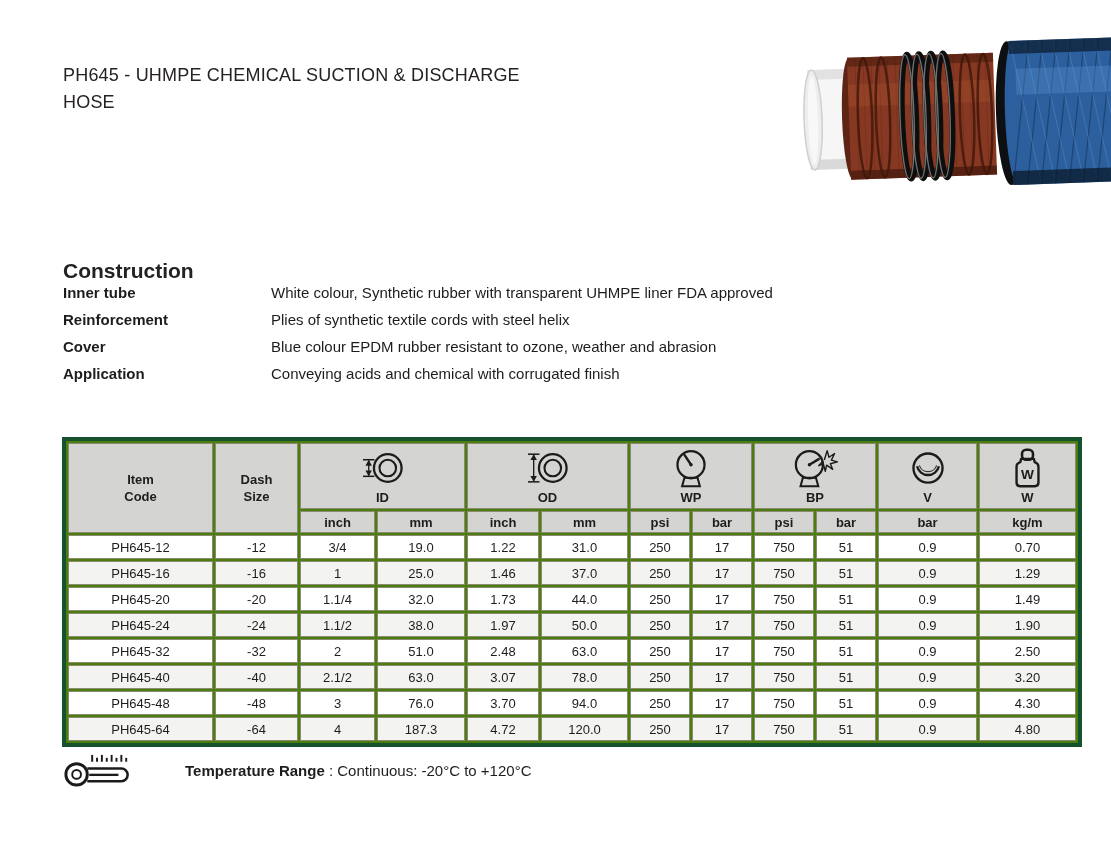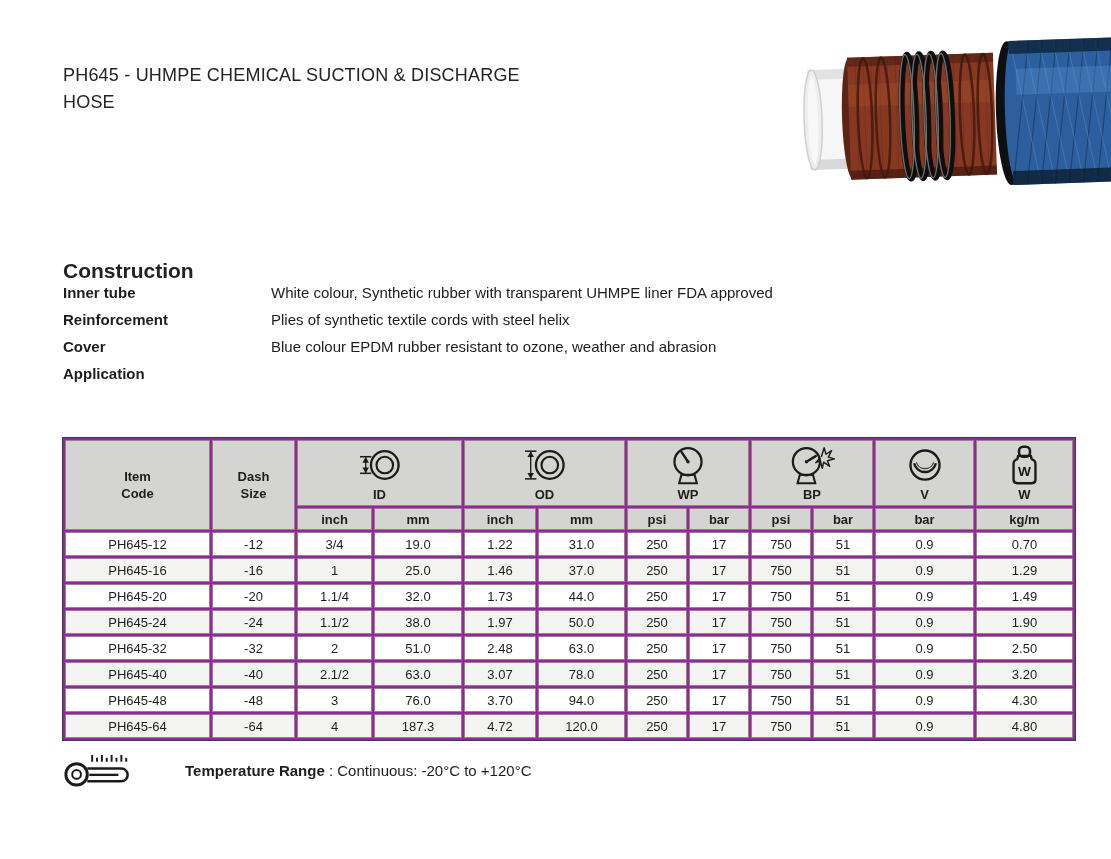--- a/index.html
+++ b/index.html
@@ -7,21 +7,21 @@
        font-family:"Liberation Sans","DejaVu Sans",sans-serif;color:#1d1d1d;}
   .abs{position:absolute;}
   #title{left:63px;top:62px;width:620px;font-size:18px;font-weight:normal;line-height:27px;
          letter-spacing:.2px;color:#262223;white-space:pre-line;}
   #construction-heading{left:63px;top:215px;font-size:21px;font-weight:bold;color:#222;margin-top:44px;}
   #spec-list{left:63px;top:284px;width:900px;display:grid;grid-template-columns:208px 1fr;
              row-gap:10px;font-size:15px;}
   .spec-label{font-weight:bold;}
   #hose{right:0;top:33px;}
   #table-wrap{left:62px;top:437px;width:987px;}
-  table{border-collapse:separate;border-spacing:2px;background:#a21caf;border:1px solid #14532d;
+  table{border-collapse:separate;border-spacing:2px;background:#4d7c0f;border:4px solid #14532d;
         table-layout:fixed;width:100%;}
   th,td{border:1px solid #8b8b73;text-align:center;font-size:13px;overflow:hidden;}
   thead th{background:#d4d4d2;font-weight:bold;}
   .group-th{vertical-align:bottom;padding:3px 2px 3px;height:56px;}
   .group-inner{display:flex;flex-direction:column;align-items:center;justify-content:flex-end;gap:1px;height:100%;}
   .rowspan-th{white-space:pre-line;line-height:17px;}
   .unit-th{height:18px;padding:1px 2px;}
   tbody td{height:20px;padding:1px 3px;background:#ffffff;}
   tbody tr:nth-child(even) td{background:#f3f3f1;}
   #footer-icon{left:62px;top:750px;}
@@ -113,20 +113,21 @@
 <div class="abs" id="construction-heading">Construction</div>
 
 <div class="abs" id="spec-list">
   <div class="spec-label">Inner tube</div>
   <div class="spec-value">White colour, Synthetic rubber with transparent UHMPE liner FDA approved</div>
   <div class="spec-label">Reinforcement</div>
   <div class="spec-value">Plies of synthetic textile cords with steel helix</div>
   <div class="spec-label">Cover</div>
   <div class="spec-value">Blue colour EPDM rubber resistant to ozone, weather and abrasion</div>
   <div class="spec-label">Application</div>
+  <div class="spec-value">Conveying acids and chemical with corrugated finish</div>
 </div>
 
 <div class="abs" id="table-wrap">
 <table>
   <colgroup>
     <col style="width:145px">
         <col style="width:83px">
         <col style="width:75px">
         <col style="width:88px">
     <col style="width:72px">

